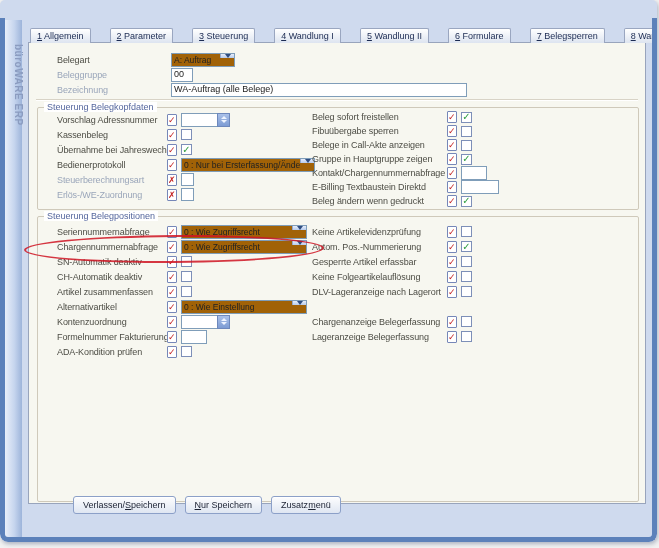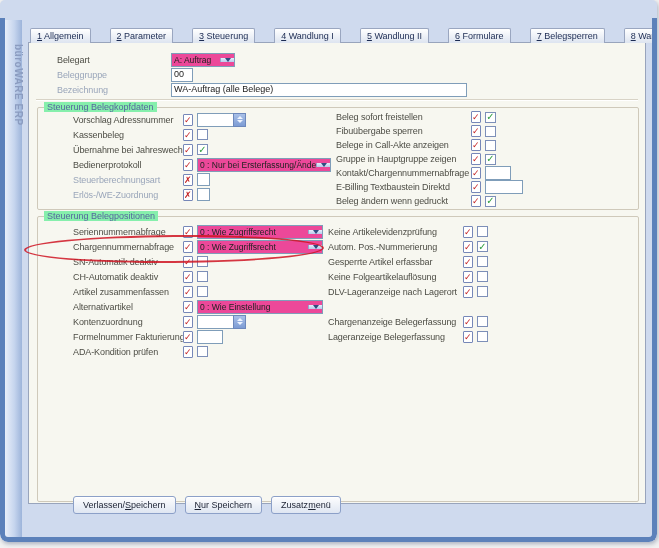--- a/index.html
+++ b/index.html
@@ -35,51 +35,51 @@
   #header-fields{position:absolute;left:57px;top:53px;width:560px;z-index:8;}
   .hrow{display:flex;align-items:center;height:14px;margin-bottom:1px;}
   .hrow .lbl{flex:0 0 114px;}
   
   #sep{position:absolute;left:36px;top:99px;width:602px;height:1px;background:#d8d3c6;
        border-bottom:1px solid #ffffff;z-index:8;}
   
   .groupbox{position:absolute;border:1px solid #cfc9ba;border-radius:2px;z-index:8;}
   #group1{left:37px;top:107px;width:600px;height:101px;}
   #group2{left:37px;top:216px;width:600px;height:284px;}
-  .gb-title{position:absolute;left:6px;top:-6px;font-size:9px;color:#55679d;background:#86efac;
+  .gb-title{position:absolute;left:6px;top:-6px;font-size:9px;color:#55679d;background:#ffffff;
             padding:0 3px;white-space:nowrap;}
   
   .rows{position:absolute;}
   #g1-left{left:57px;top:112px;width:252px;}
-  #g1-right{left:320px;top:110px;width:322px;}
+  #g1-right{left:312px;top:110px;width:322px;}
   #g2-left{left:57px;top:224px;width:252px;}
   #g2-right{left:312px;top:224px;width:322px;}
-  .rows{z-index:9;margin-left:16px;}
+  .rows{z-index:9;}
   .frow{display:flex;align-items:center;}
   #g1-left .frow,#g2-left .frow,#g2-right .frow{height:15px;}
   #g1-right .frow{height:14px;}
   .lbl{font-size:9px;color:#4d4d45;white-space:nowrap;overflow:hidden;letter-spacing:-.1px;}
   .lbl.muted{color:#9aa6ba;}
   #g1-left .lbl,#g2-left .lbl{flex:0 0 110px;}
   #g1-right .lbl,#g2-right .lbl{flex:0 0 135px;}
   
   .doc{flex:0 0 10px;width:10px;height:12px;background:#fff;border:1px solid #7687b8;border-radius:1px;
        margin-right:4px;position:relative;box-sizing:border-box;}
   .doc .doc-mark{position:absolute;left:0px;top:-1px;font-size:9px;font-weight:bold;color:#c42323;line-height:12px;}
   
   .cb{width:11px;height:11px;background:#fff;border:1px solid #7d8fb8;box-sizing:border-box;
       display:inline-flex;align-items:center;justify-content:center;cursor:pointer;}
   .cb .mk{font-size:10px;font-weight:bold;color:#2f9e3f;line-height:9px;margin-top:-1px;}
   
   .tb{height:14px;background:#fff;border:1px solid #7f9db9;box-sizing:border-box;font-size:9px;
       font-family:inherit;color:#222;padding:0 2px;cursor:text;}
   .box{width:13px;height:13px;padding:0;}
   
-  .dd{display:inline-flex;height:14px;background:#ec4899;border:1px solid #7f9db9;box-sizing:border-box;
-      align-items:center;cursor:pointer;}
+  .dd{display:inline-flex;height:14px;background:#a16207;border:1px solid #7f9db9;box-sizing:border-box;
+      align-items:flex-start;cursor:pointer;}
   .dd-text{flex:1;font-size:8.5px;color:#222;line-height:12px;padding-left:2px;white-space:nowrap;overflow:hidden;}
   .dd-btn{flex:0 0 13px;background:linear-gradient(180deg,#e7eefb,#b7cbec);border-left:1px solid #93a8cc;
           display:flex;align-items:center;justify-content:center;}
   .dd-arrow{width:0;height:0;border-left:3px solid transparent;border-right:3px solid transparent;
             border-top:4px solid #2f4d80;}
   
   .spin{display:inline-flex;height:14px;}
   .spin .tb{width:36px;border-right:none;}
   .spin-btn{width:13px;height:14px;box-sizing:border-box;border:1px solid #6d88bc;
             background:linear-gradient(180deg,#a9c0e8,#7d9cd4);display:flex;flex-direction:column;

